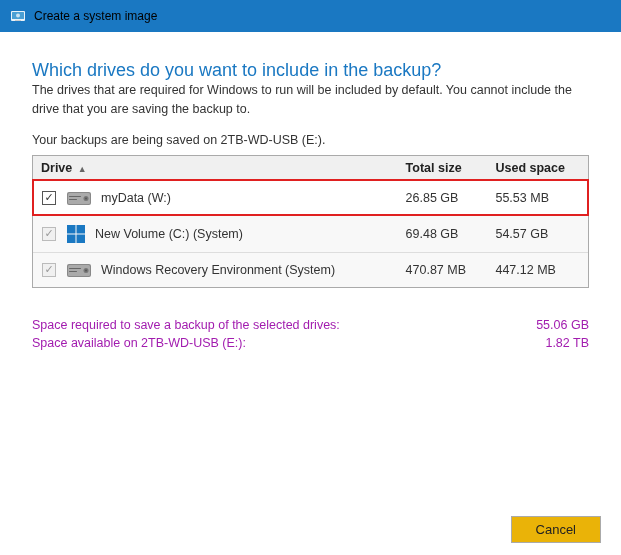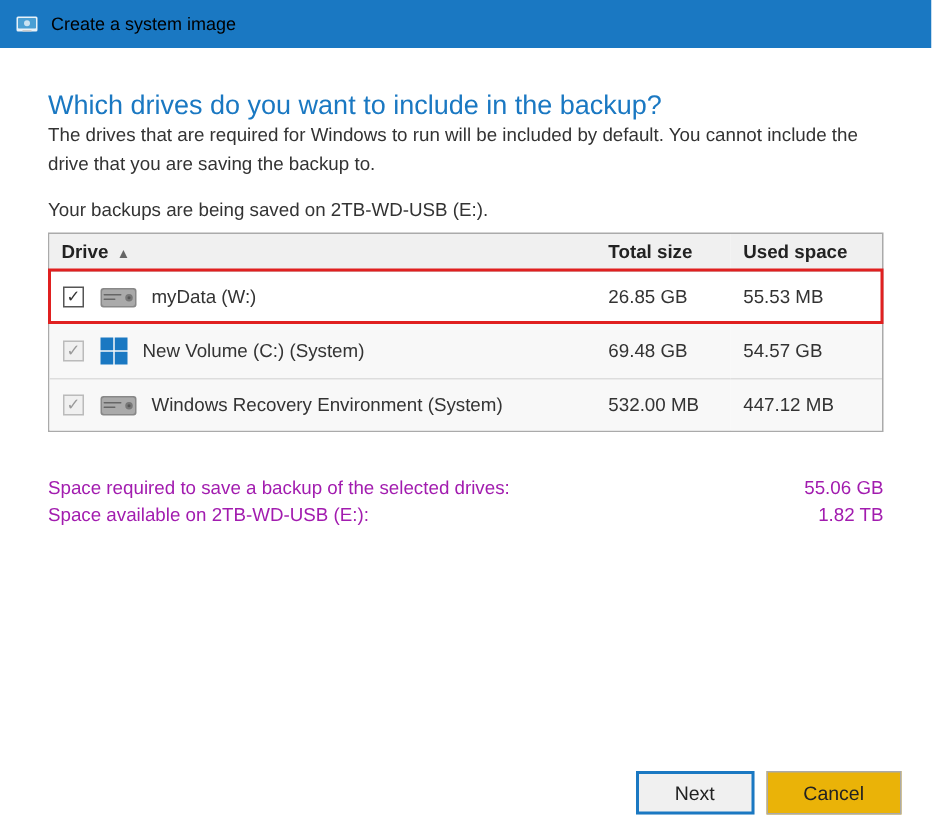--- a/index.html
+++ b/index.html
@@ -293,33 +293,32 @@
                 <rect x="2" y="4" width="24" height="13" rx="2" fill="#888"></rect>
                 <rect x="3" y="5" width="22" height="11" rx="1.5" fill="#aaa"></rect>
                 <circle cx="21" cy="10.5" r="2.5" fill="#777"></circle>
                 <circle cx="21" cy="10.5" r="1" fill="#555"></circle>
                 <rect x="4" y="8" width="12" height="1" rx="0.5" fill="#666"></rect>
                 <rect x="4" y="11" width="8" height="1" rx="0.5" fill="#666"></rect>
               </svg>
               <span>Windows Recovery Environment (System)</span>
             </div>
           </td>
-          <td>532.00 MB</td>
+          <td>470.87 MB</td>
           <td>447.12 MB</td>
         </tr>
       </tbody>
     </table>
   </div>
 
   <div class="space-info">
     <span class="space-info-label">Space required to save a backup of the selected drives:</span>
     <span class="space-info-value">55.06 GB</span>
   </div>
   <div class="space-info">
     <span class="space-info-label">Space available on 2TB-WD-USB (E:):</span>
     <span class="space-info-value">1.82 TB</span>
   </div>
 </div>
 
 <div class="footer">
-  <button class="btn btn-next">Next</button>
   <button class="btn">Cancel</button>
 </div>
 
 </body></html>

